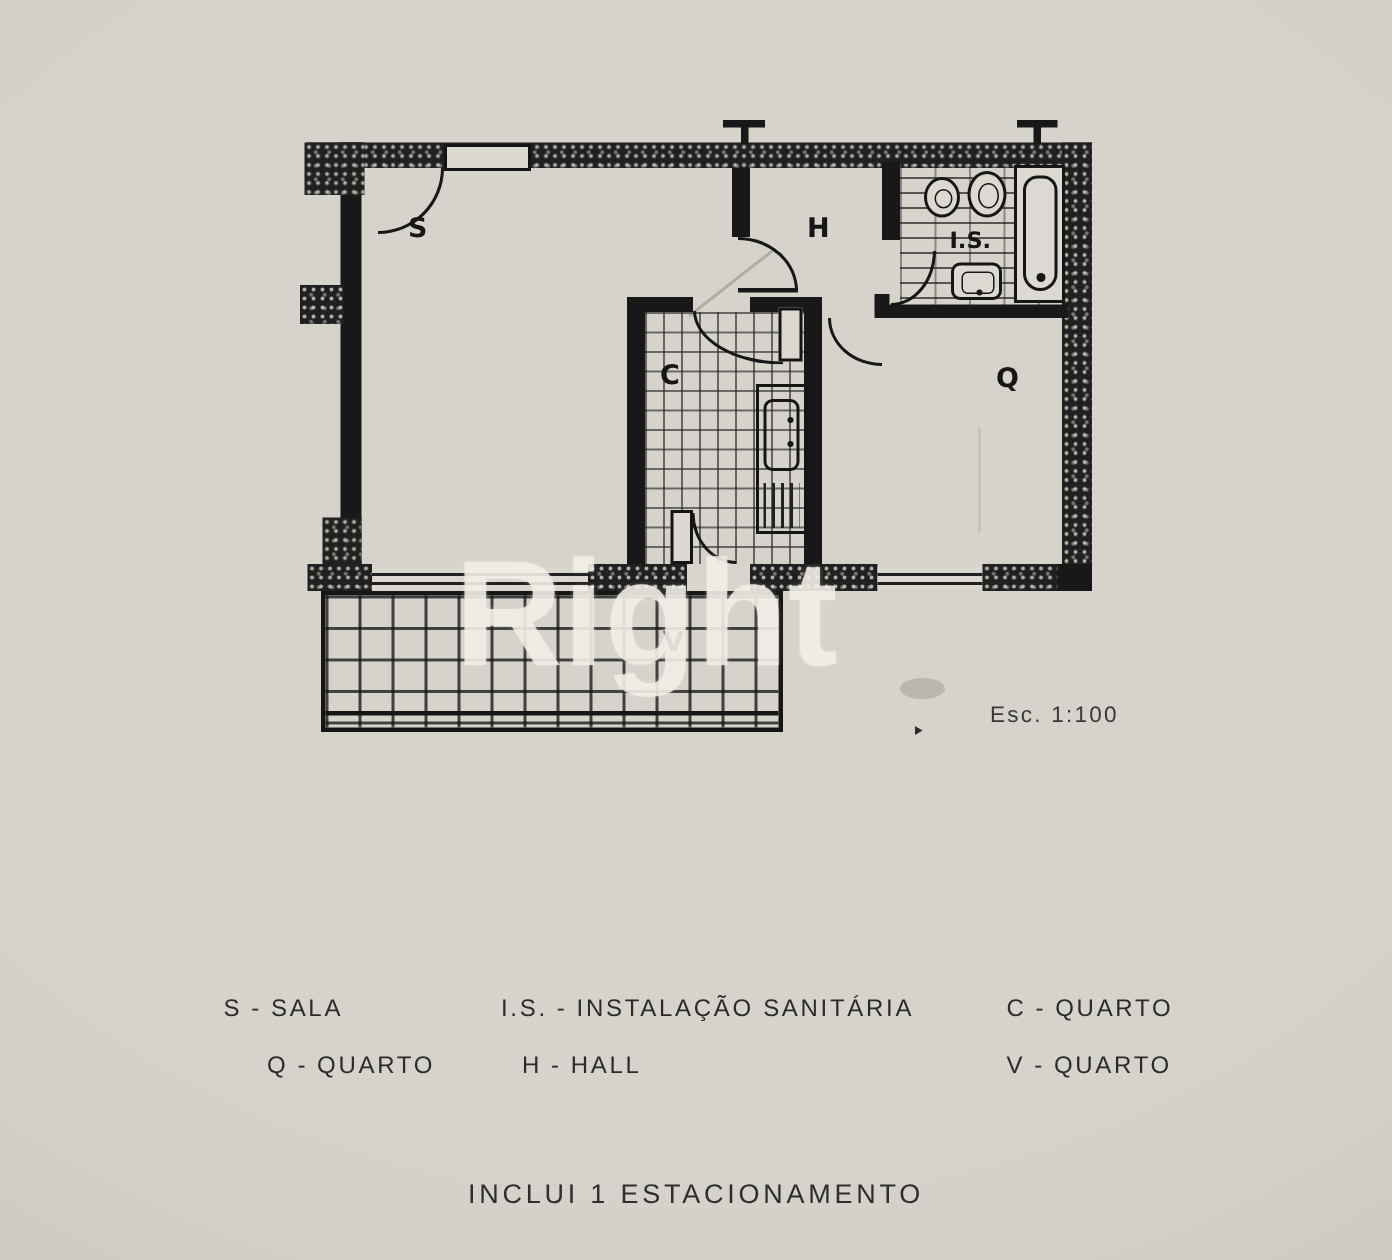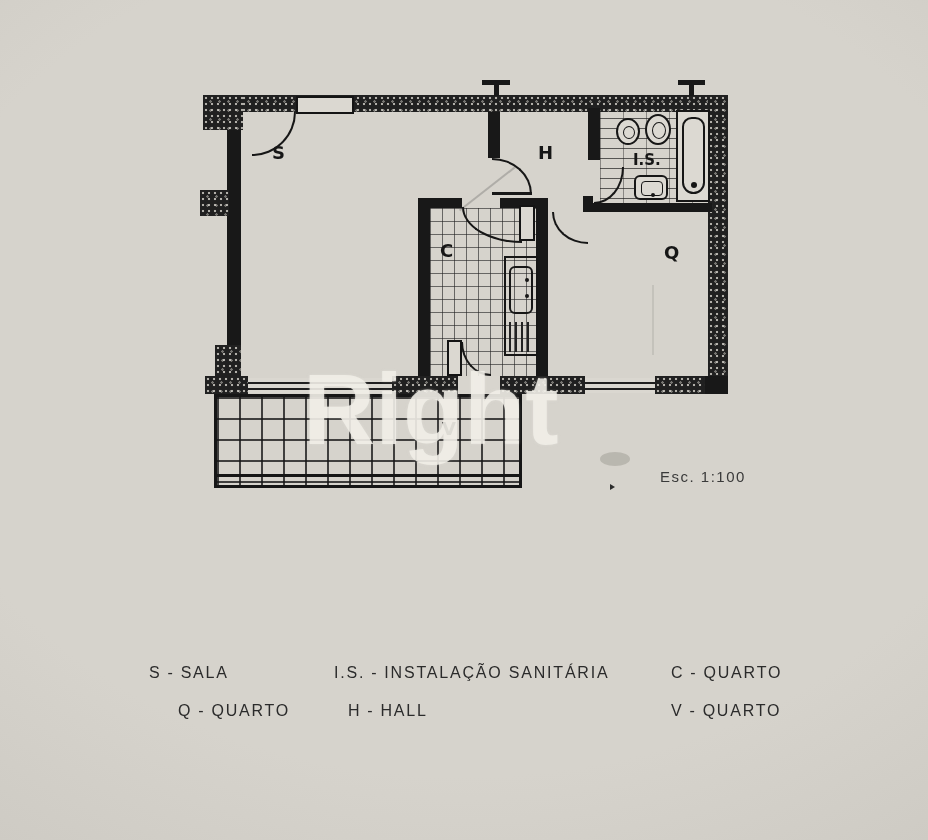--- a/index.html
+++ b/index.html
@@ -181,14 +181,15 @@
   <div class="abs legend-item" style="left:149px;top:702px;margin-left:29px;">
     <span>Q</span><span class="sep">-</span><span>QUARTO</span>
   </div>
   <div class="abs legend-item" style="left:348px;top:702px;">
     <span>H</span><span class="sep">-</span><span>HALL</span>
   </div>
   <div class="abs legend-item" style="left:671px;top:702px;">
     <span>V</span><span class="sep">-</span><span>QUARTO</span>
   </div>
 
+  <div class="abs footnote" style="left:0;top:786px;">INCLUI 1 ESTACIONAMENTO</div>
 
 </div>
 
 </body></html>

